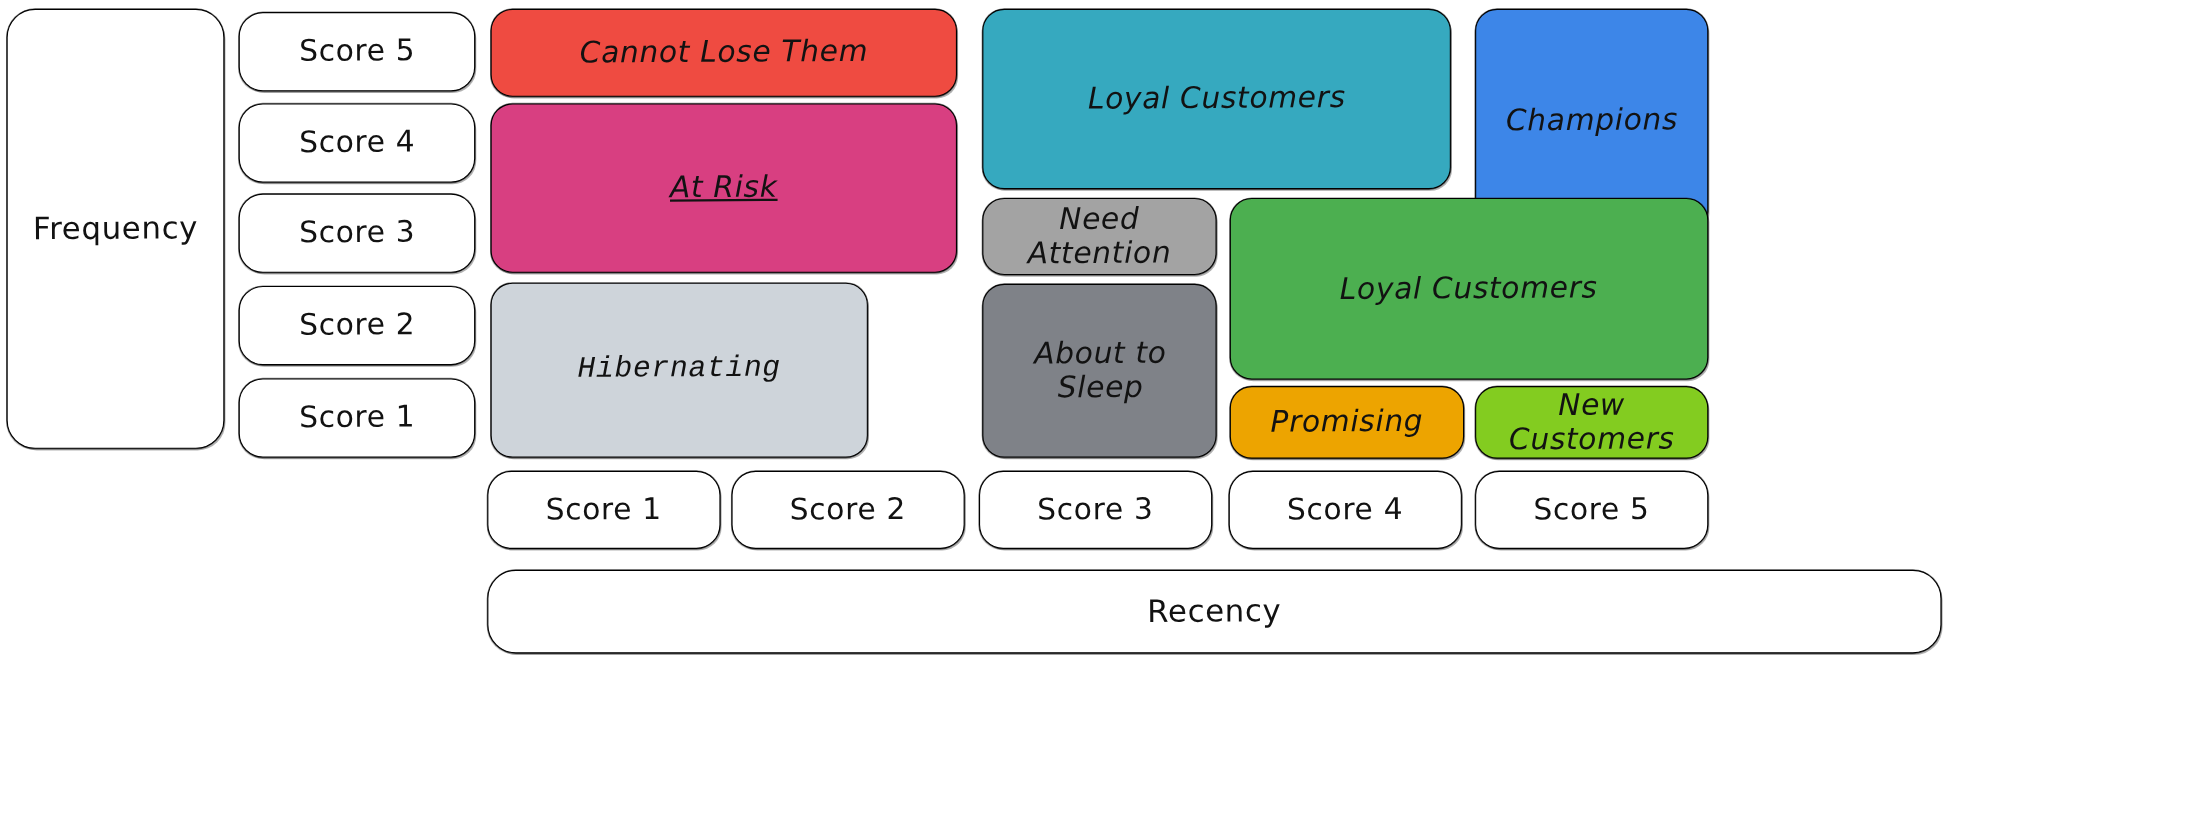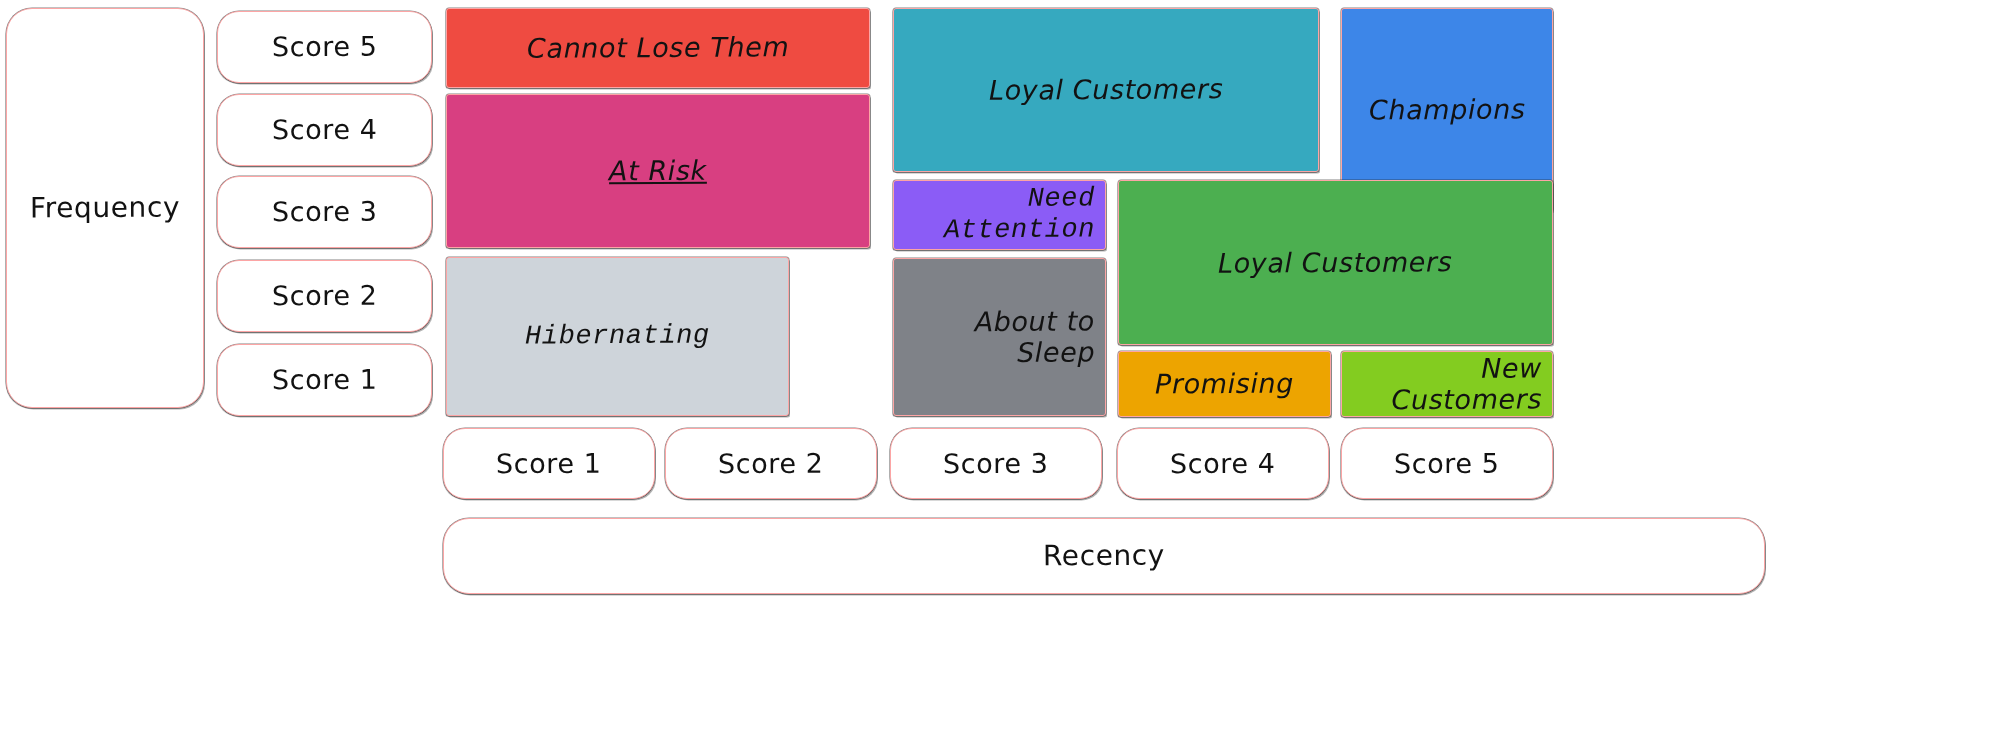--- a/index.html
+++ b/index.html
@@ -25,21 +25,21 @@
     box-sizing: border-box;
     display: flex;
     align-items: center;
     justify-content: center;
     text-align: center;
     color: #121212;
     font-family: "DejaVu Sans", sans-serif;
     font-size: 27px;
     font-weight: 400;
     letter-spacing: 0.6px;
-    border: 2px solid #fca5a5;
+    border: 2px solid #000000;
     border-radius: 20px;
     
     box-shadow:
       0 0 0 0.5px rgba(30,30,30,0.55),
       1.5px 2px 0 -0.5px rgba(60,60,60,0.40),
       -1px 1.5px 0 -0.5px rgba(60,60,60,0.25);
     padding: 4px 10px;
     line-height: 1.15;
     user-select: none;
   }
@@ -54,24 +54,23 @@
   
   .box.plain {
     background: #ffffff;
     border-radius: 22px;
     border-width: 1.6px;
   }
   .box.plain .lbl { font-style: normal; }
 
   
   .box.tile {
-    border-radius: 3px;
+    border-radius: 20px;
     border-width: 1.8px;
     font-weight: 600;
-    text-align: right;
   }
   .box.tile .lbl { font-style: italic; }
 
   
   .r1 { border-radius: 18px 16px 20px 15px; }
   .r2 { border-radius: 15px 20px 16px 19px; }
   .r3 { border-radius: 20px 15px 18px 17px; }
   .r4 { border-radius: 16px 19px 15px 20px; }
 
   .axis-lbl { font-size: 28px; }
@@ -114,21 +113,21 @@
   </div>
 
   <div class="box tile r4" style="left:893px; top:8px; width:426px; height:164px; background:#36a9bf;">
     <span class="lbl">Loyal Customers</span>
   </div>
 
   <div class="box tile r1" style="left:1341px; top:8px; width:212px; height:204px; background:#3d86e8;">
     <span class="lbl">Champions</span>
   </div>
 
-  <div class="box tile r2" style="left:893px; top:180px; width:213px; height:70px; background:#8b5cf6;font-family:Liberation Mono, monospace;">
+  <div class="box tile r2" style="left:893px; top:180px; width:213px; height:70px; background:#a3a3a3;">
     <span class="lbl">Need Attention</span>
   </div>
 
   <div class="box tile r3" style="left:893px; top:258px; width:213px; height:158px; background:#7f8288;padding-left:12px;">
     <span class="lbl">About to Sleep</span>
   </div>
 
   <div class="box tile r4" style="left:1118px; top:180px; width:435px; height:165px; background:#4caf50;">
     <span class="lbl">Loyal Customers</span>
   </div>

